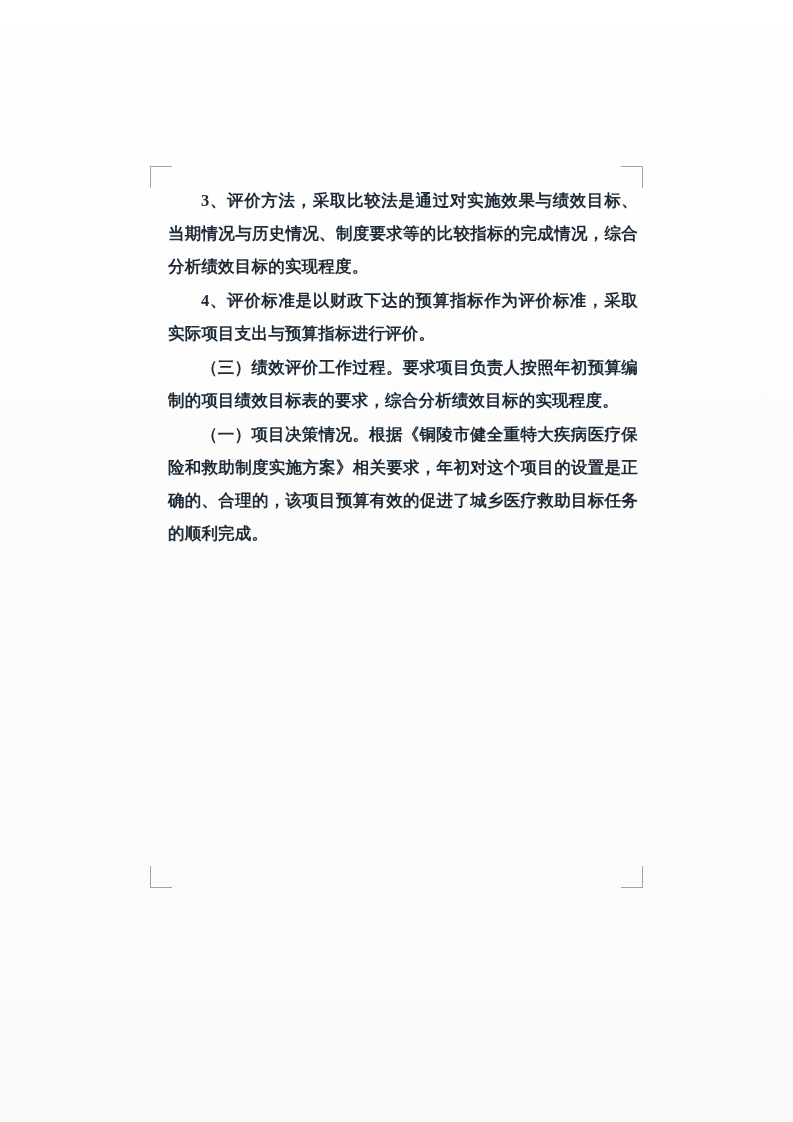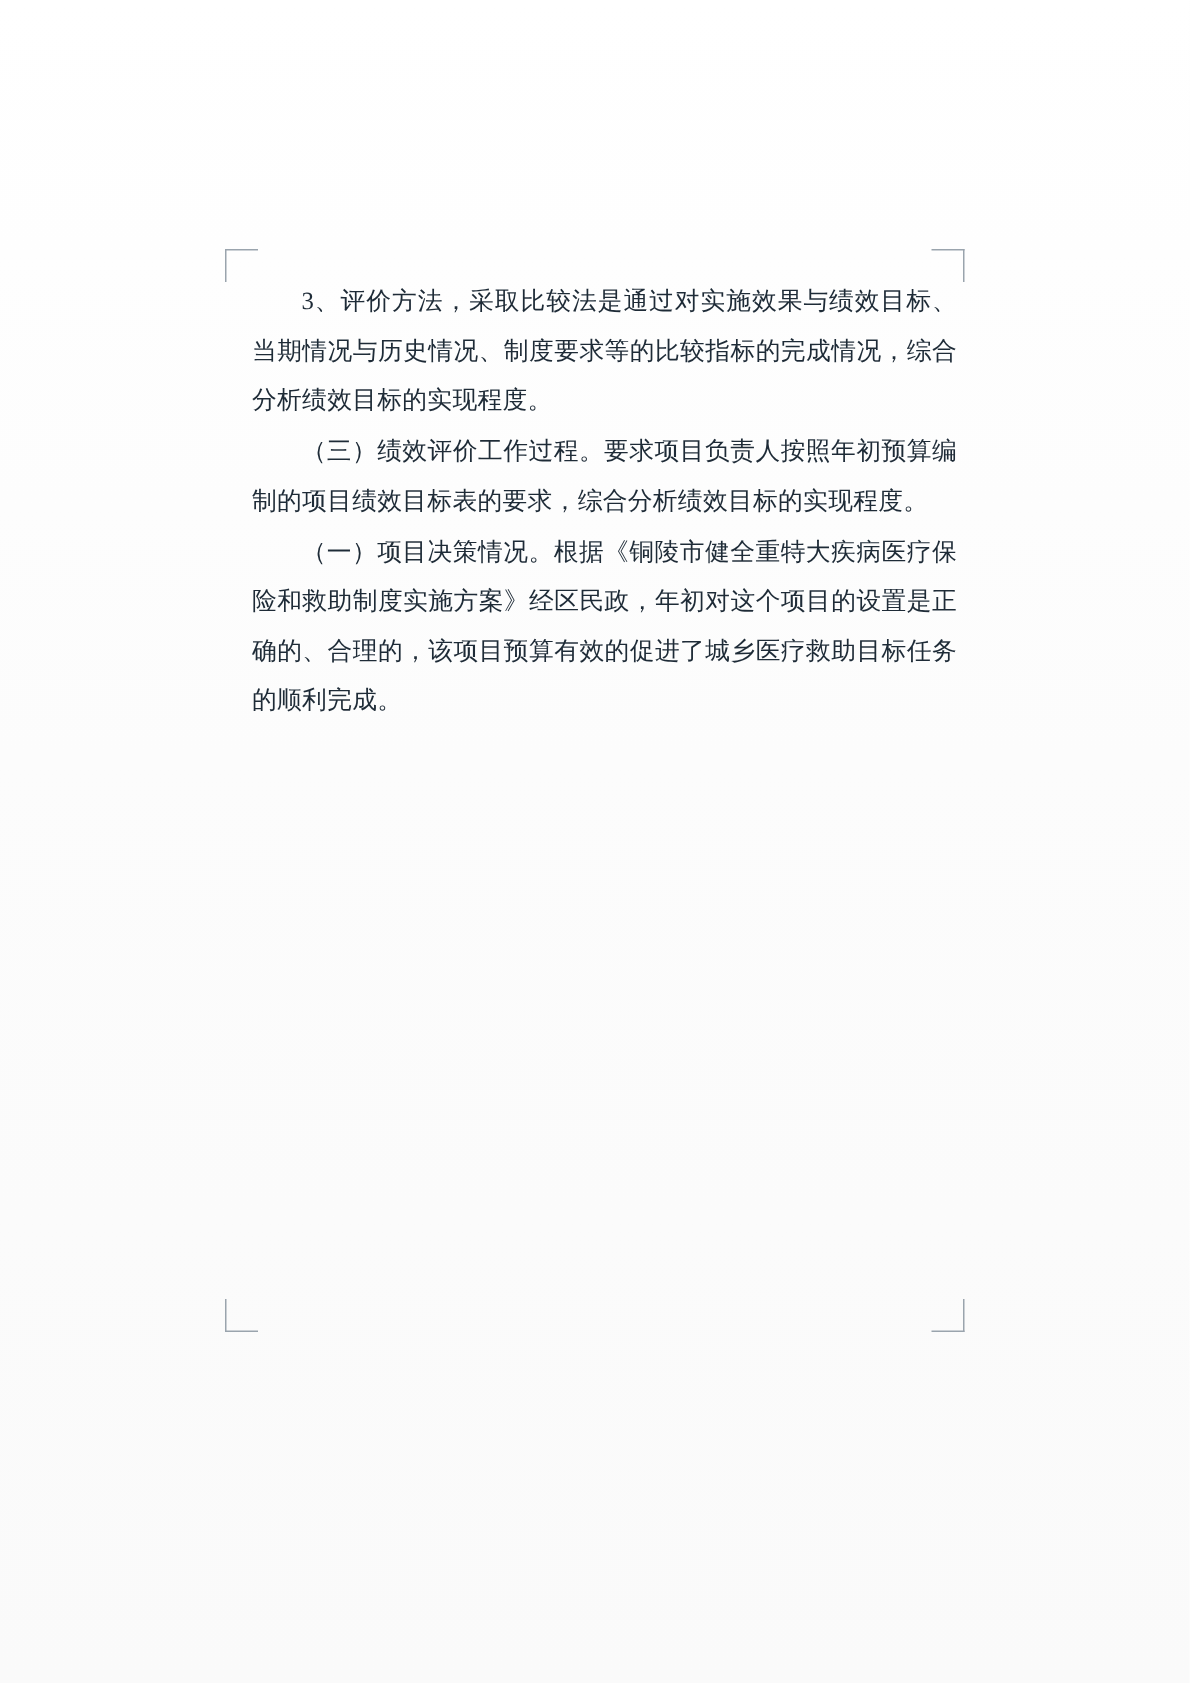--- a/index.html
+++ b/index.html
@@ -68,20 +68,21 @@
 
   .para {
     font-size: 16.5px;
     line-height: 33px;
     text-align: justify;
     text-justify: inter-ideograph;
     margin: 0 0 1px 0;
     letter-spacing: 0.2px;
     color: #1e2b37;
     text-indent: 2em;
+    font-weight: bold;
   }
 
   .heading {
     font-size: 17px;
     line-height: 36px;
     font-weight: bold;
     margin: 6px 0 2px 0;
     text-indent: 2em;
     letter-spacing: 0.4px;
     color: #16222e;
@@ -107,23 +108,24 @@
     </div>
   <div class="crop br">
       <span class="h"></span>
       <span class="v"></span>
     </div>
 
   <div class="content">
 
     <p class="para">3、评价方法，采取比较法是通过对实施效果与绩效目标、当期情况与历史情况、制度要求等的比较指标的完成情况，综合分析绩效目标的实现程度。</p>
 
+    <p class="para">4、评价标准是以财政下达的预算指标作为评价标准，采取实际项目支出与预算指标进行评价。</p>
 
     <p class="para">（三）绩效评价工作过程。要求项目负责人按照年初预算编制的项目绩效目标表的要求，综合分析绩效目标的实现程度。</p>
 
 
 
 
-    <p class="para">（一）项目决策情况。根据《铜陵市健全重特大疾病医疗保险和救助制度实施方案》经区民政，年初对这个项目的设置是正确的、合理的，该项目预算有效的促进了城乡医疗救助目标任务的顺利完成。</p>
+    <p class="para">（一）项目决策情况。根据《铜陵市健全重特大疾病医疗保险和救助制度实施方案》相关要求，年初对这个项目的设置是正确的、合理的，该项目预算有效的促进了城乡医疗救助目标任务的顺利完成。</p>
 
 
   </div>
 </div>
 
 </body></html>

